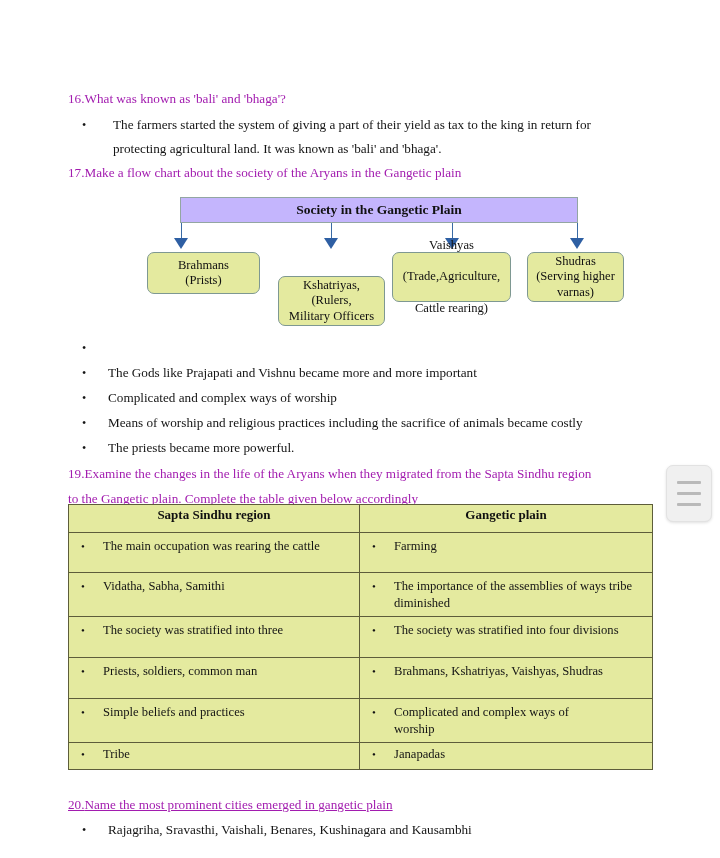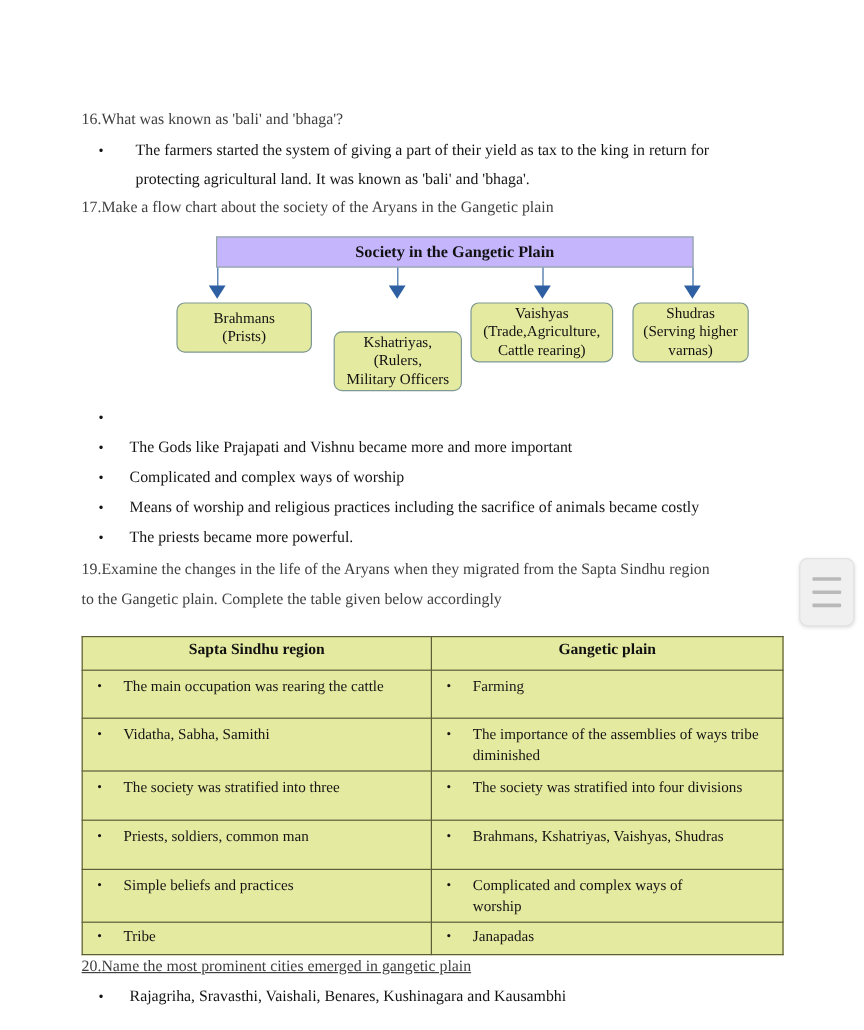--- a/index.html
+++ b/index.html
@@ -21,21 +21,21 @@
     left: 0; top: 0;
     width: 720px;
     height: 858px;
   }
 
   
   .qline {
     position: absolute;
     font-size: 13.2px;
     line-height: 17px;
-    color: #404040;
+    color: #a21caf;
     white-space: nowrap;
   }
   .qnum {
     letter-spacing: 0px;
   }
   .bullet-row {
     position: absolute;
     font-size: 13.2px;
     line-height: 17px;
     color: #141414;
@@ -200,21 +200,21 @@
       <span>Brahmans</span>
       <span>(Prists)</span>
     </div>
 
     <div class="fc-box" style="left:278px; top:252px; width:107px; height:50px;margin-top:24px;">
       <span>Kshatriyas,</span>
       <span>(Rulers,</span>
       <span>Military Officers</span>
     </div>
 
-    <div class="fc-box" style="left:392px; top:252px; width:119px; height:50px;">
+    <div class="fc-box" style="left:392px; top:252px; width:119px; height:50px;gap:16px;">
       <span>Vaishyas</span>
       <span>(Trade,Agriculture,</span>
       <span>Cattle rearing)</span>
     </div>
 
     <div class="fc-box" style="left:527px; top:252px; width:97px; height:50px;">
       <span>Shudras</span>
       <span>(Serving higher</span>
       <span>varnas)</span>
     </div>
@@ -241,21 +241,21 @@
     <span class="btxt">The priests became more powerful.</span>
   </div>
 
   <div class="qline" style="left:68px; top:465px;">
     <span class="qnum">19.</span><span>Examine the changes in the life of the Aryans when they migrated from the Sapta Sindhu region</span>
   </div>
   <div class="qline" style="left:68px; top:490px;">
     <span>to the Gangetic plain. Complete the table given below accordingly</span>
   </div>
 
-  <table class="tbl" style="left:68px; top:530px; width:584px;">
+  <table class="tbl" style="left:68px; top:504px; width:584px;">
     <colgroup>
       <col style="width:291px;">
       <col style="width:293px;">
     </colgroup>
     <thead>
       <tr>
         <th>Sapta Sindhu region</th>
         <th>Gangetic plain</th>
       </tr>
     </thead>

